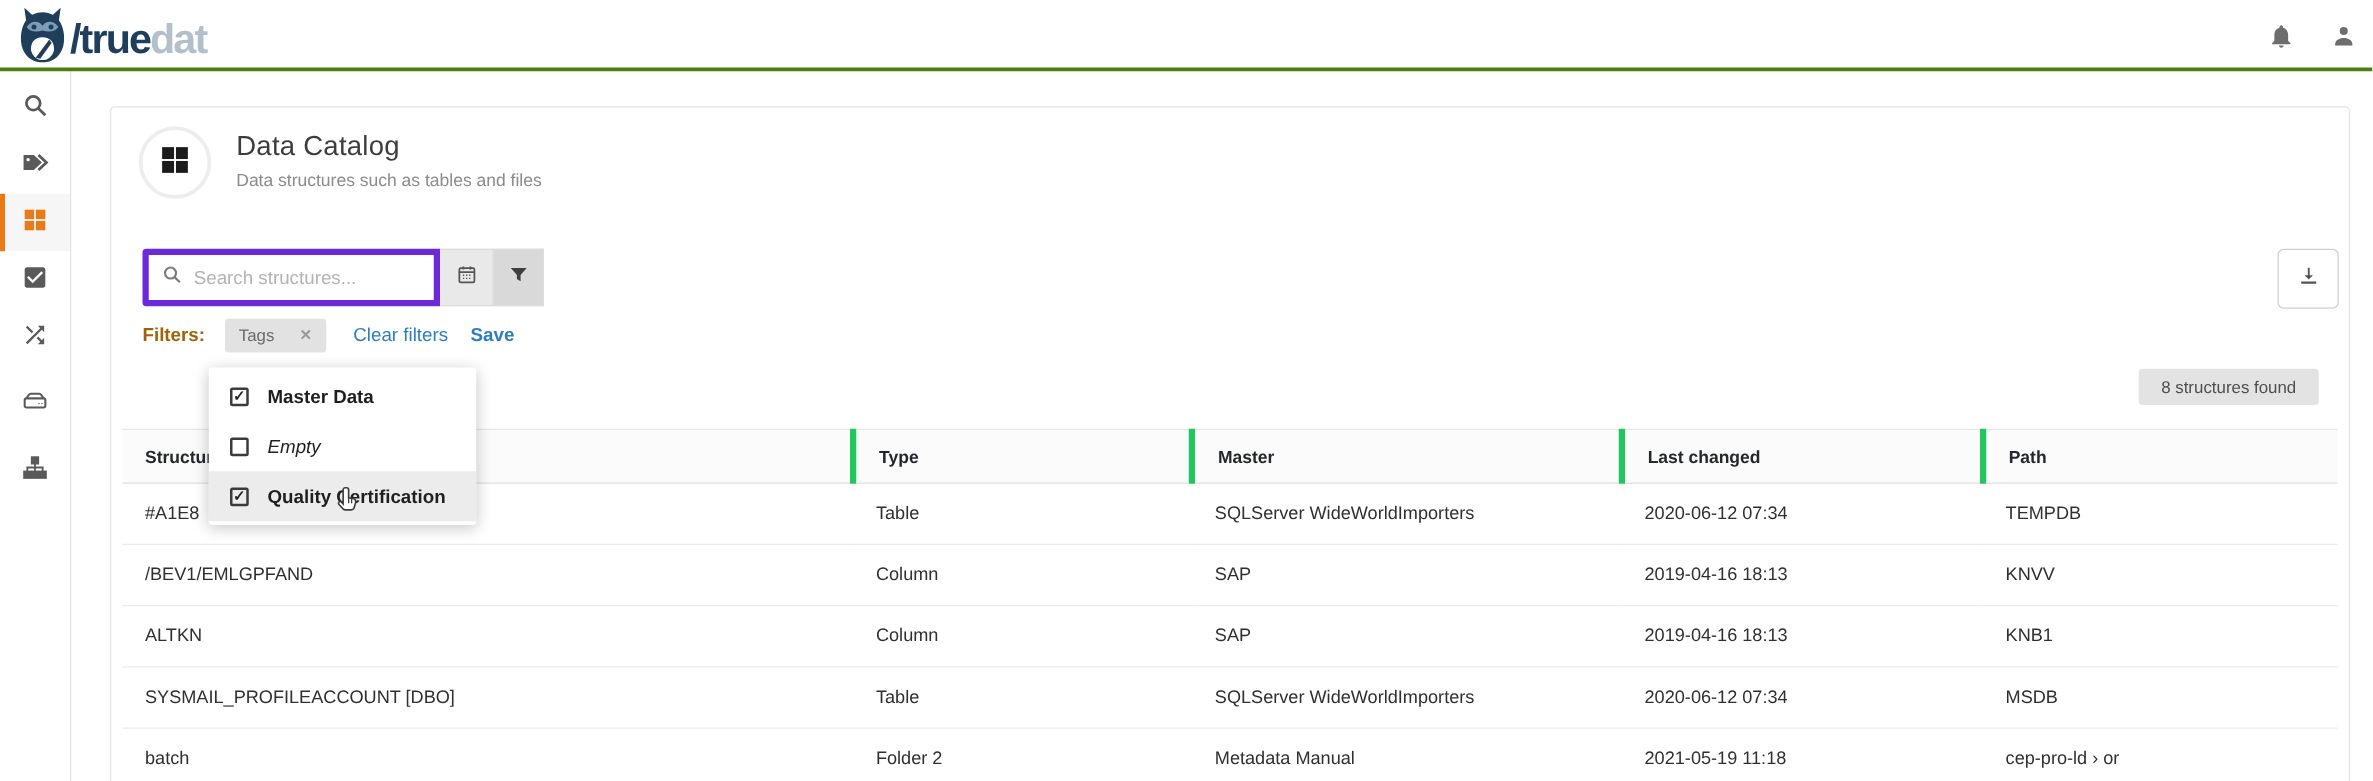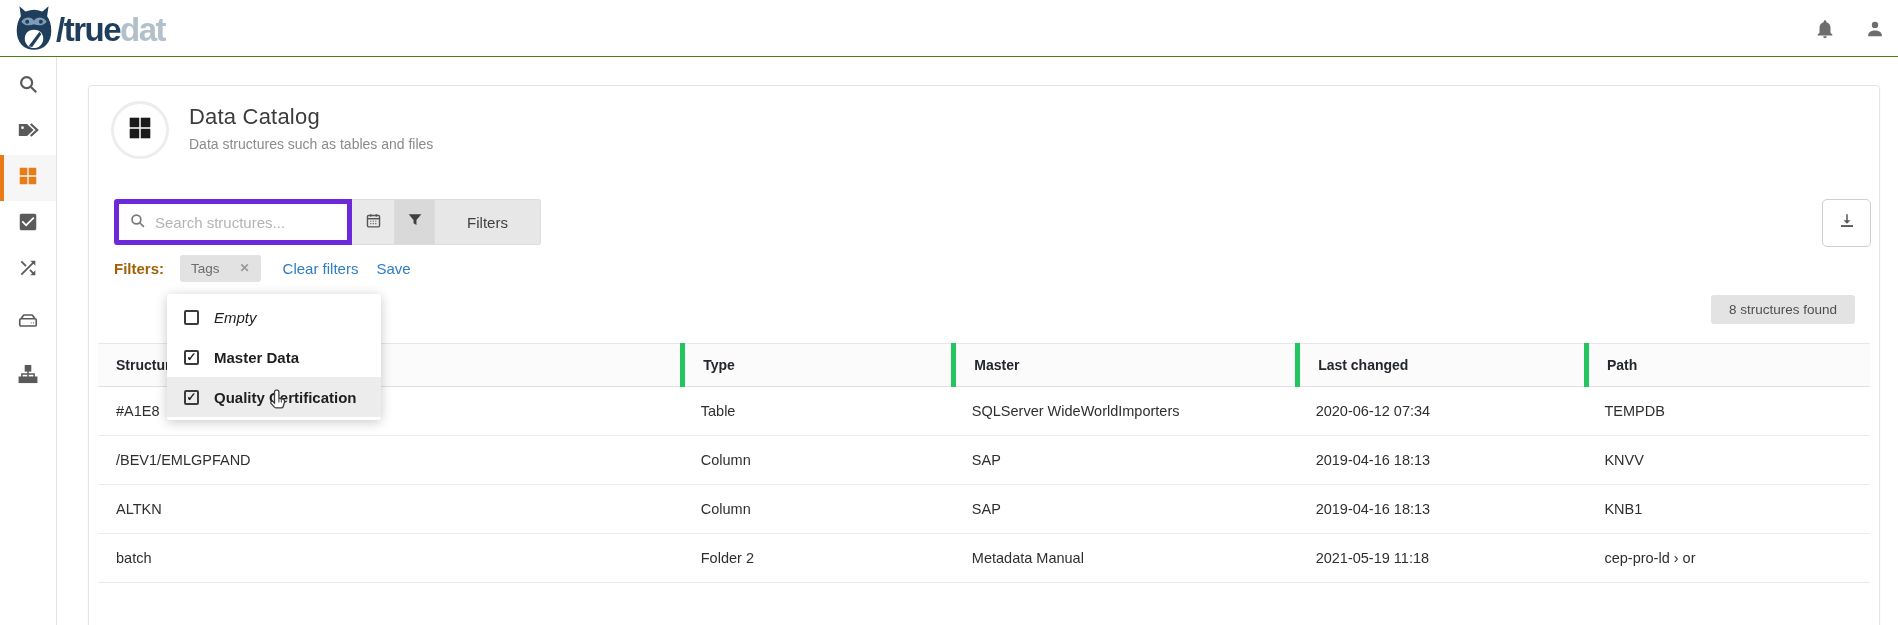--- a/index.html
+++ b/index.html
@@ -1,20 +1,20 @@
 <!DOCTYPE html>
 <html><head>
 <meta charset="utf-8">
 <style>
   * { margin:0; padding:0; box-sizing:border-box; }
   html,body { width:1898px; height:625px; font-family:"Liberation Sans", sans-serif; background:#ffffff; overflow:hidden; }
   body { position:relative; color:#2f2f2f; }
 
   
-  .topbar { position:absolute; top:0; left:0; width:1898px; height:57px; background:#fff; border-bottom:1px solid #4d7c0f; z-index:10; }
+  .topbar { position:absolute; top:0; left:0; width:1898px; height:57px; background:#fff; border-bottom:3px solid #4d7c0f; z-index:10; }
   .logo { position:absolute; left:14px; top:5px; display:flex; align-items:center; gap:2px; }
   .brand { font-size:33px; font-weight:bold; letter-spacing:-1.5px; line-height:46px; }
   .brand .dark { color:#1e3e5c; }
   .brand .light { color:#b2c0cb; }
   .topbar-icons { position:absolute; right:12px; top:0; height:57px; display:flex; align-items:center; gap:28px; }
   .tb-icon { width:22px; height:22px; color:#6d6d6d; cursor:pointer; }
 
   
   .sidebar { position:absolute; top:57px; left:0; width:57px; height:568px; background:#fff; border-right:1px solid #e3e3e3; z-index:9; padding-top:6px; }
   .side-item { position:relative; width:56px; height:46px; display:flex; align-items:center; justify-content:center; color:#5a5a5a; cursor:pointer; }
@@ -46,21 +46,21 @@
 
   .download-btn { position:absolute; right:8px; top:113px; width:49px; height:48px; border:1px solid #cfcfcf; border-radius:5px; background:#fff; display:flex; align-items:center; justify-content:center; color:#555; cursor:pointer; }
   .download-btn svg { width:18px; height:18px; }
 
   
   .filterbar { position:absolute; left:25px; top:166px; height:32px; display:flex; align-items:center; }
   .fb-label { font-size:15px; font-weight:bold; color:#a16207; }
   .chip { margin-left:16px; background:#e2e2e2; border-radius:3px; padding:6px 11px; font-size:13.5px; color:#6b6b6b; display:flex; align-items:center; gap:20px; cursor:pointer; }
   .chip .x { color:#9a9a9a; font-size:12px; font-weight:bold; }
   .fb-link { margin-left:22px; font-size:15px; color:#2d7dc1; cursor:pointer; }
-  .fb-link + .fb-link { margin-left:18px; }
+  .fb-link + .fb-link { margin-left:18px;font-weight:bold; }
 
   
   .badge { position:absolute; right:24px; top:209px; background:#e3e3e3; border-radius:3px; padding:7px 18px; font-size:13.5px; color:#4f4f4f; }
 
   
   .tbl-wrap { position:absolute; left:9px; right:9px; top:257px; }
   table { width:100%; border-collapse:collapse; table-layout:fixed; }
   th { height:43px; text-align:left; padding:0 18px; font-size:14px; font-weight:bold; color:#24272c; background:#fbfbfc; border-top:1px solid #e7e7e7; border-bottom:1px solid #e0e0e0; border-left:5px solid #22c55e; overflow:hidden; white-space:nowrap; }
   th:first-child { border-left:none; }
   td { height:49px; padding:0 18px; font-size:14.5px; color:#2f2f2f; border-bottom:1px solid #ebebeb; overflow:hidden; white-space:nowrap; cursor:pointer; }
@@ -219,21 +219,20 @@
           </svg>
       </span>
     </div>
     <div class="seg seg-funnel">
       <span>
         <svg viewBox="0 0 24 24" fill="currentColor" width="16" height="16">
             <path d="M2.5 3.5 h19 l-7.3 8.6 v7.4 l-4.4-2.6 v-4.8 z"></path>
           </svg>
       </span>
     </div>
-    <div class="seg seg-filters">Filters</div>
   </div>
 
   <div class="download-btn">
     <span>
       <svg viewBox="0 0 24 24" fill="currentColor" width="18" height="18">
           <path d="M11 3 h2 v8 h3.5 L12 15.5 7.5 11 H11 Z"></path>
           <path d="M4 17.5 h16 v2.5 h-16 z"></path>
         </svg>
     </span>
   </div>
@@ -284,38 +283,45 @@
           <td>KNVV</td>
         </tr>
         <tr>
           <td>ALTKN</td>
           <td>Column</td>
           <td>SAP</td>
           <td>2019-04-16 18:13</td>
           <td>KNB1</td>
         </tr>
         <tr>
+          <td>SYSMAIL_PROFILEACCOUNT [DBO]</td>
+          <td>Table</td>
+          <td>SQLServer WideWorldImporters</td>
+          <td>2020-06-12 07:34</td>
+          <td>MSDB</td>
+        </tr>
+        <tr>
           <td>batch</td>
           <td>Folder 2</td>
           <td>Metadata Manual</td>
           <td>2021-05-19 11:18</td>
           <td>cep-pro-ld › or</td>
         </tr>
       </tbody>
     </table>
   </div>
 
   <div class="dropdown">
     <div class="dd-item">
+      <span class="cbox checked"></span>
+      <span class="label-b">Master Data</span>
+    </div>
+    <div class="dd-item">
       <span class="cbox"></span>
       <span class="label-i">Empty</span>
-    </div>
-    <div class="dd-item">
-      <span class="cbox checked"></span>
-      <span class="label-b">Master Data</span>
     </div>
     <div class="dd-item hovered">
       <span class="cbox checked"></span>
       <span class="label-b">Quality Certification</span>
     </div>
   </div>
 
 </div>
 
 <div class="cursor">

